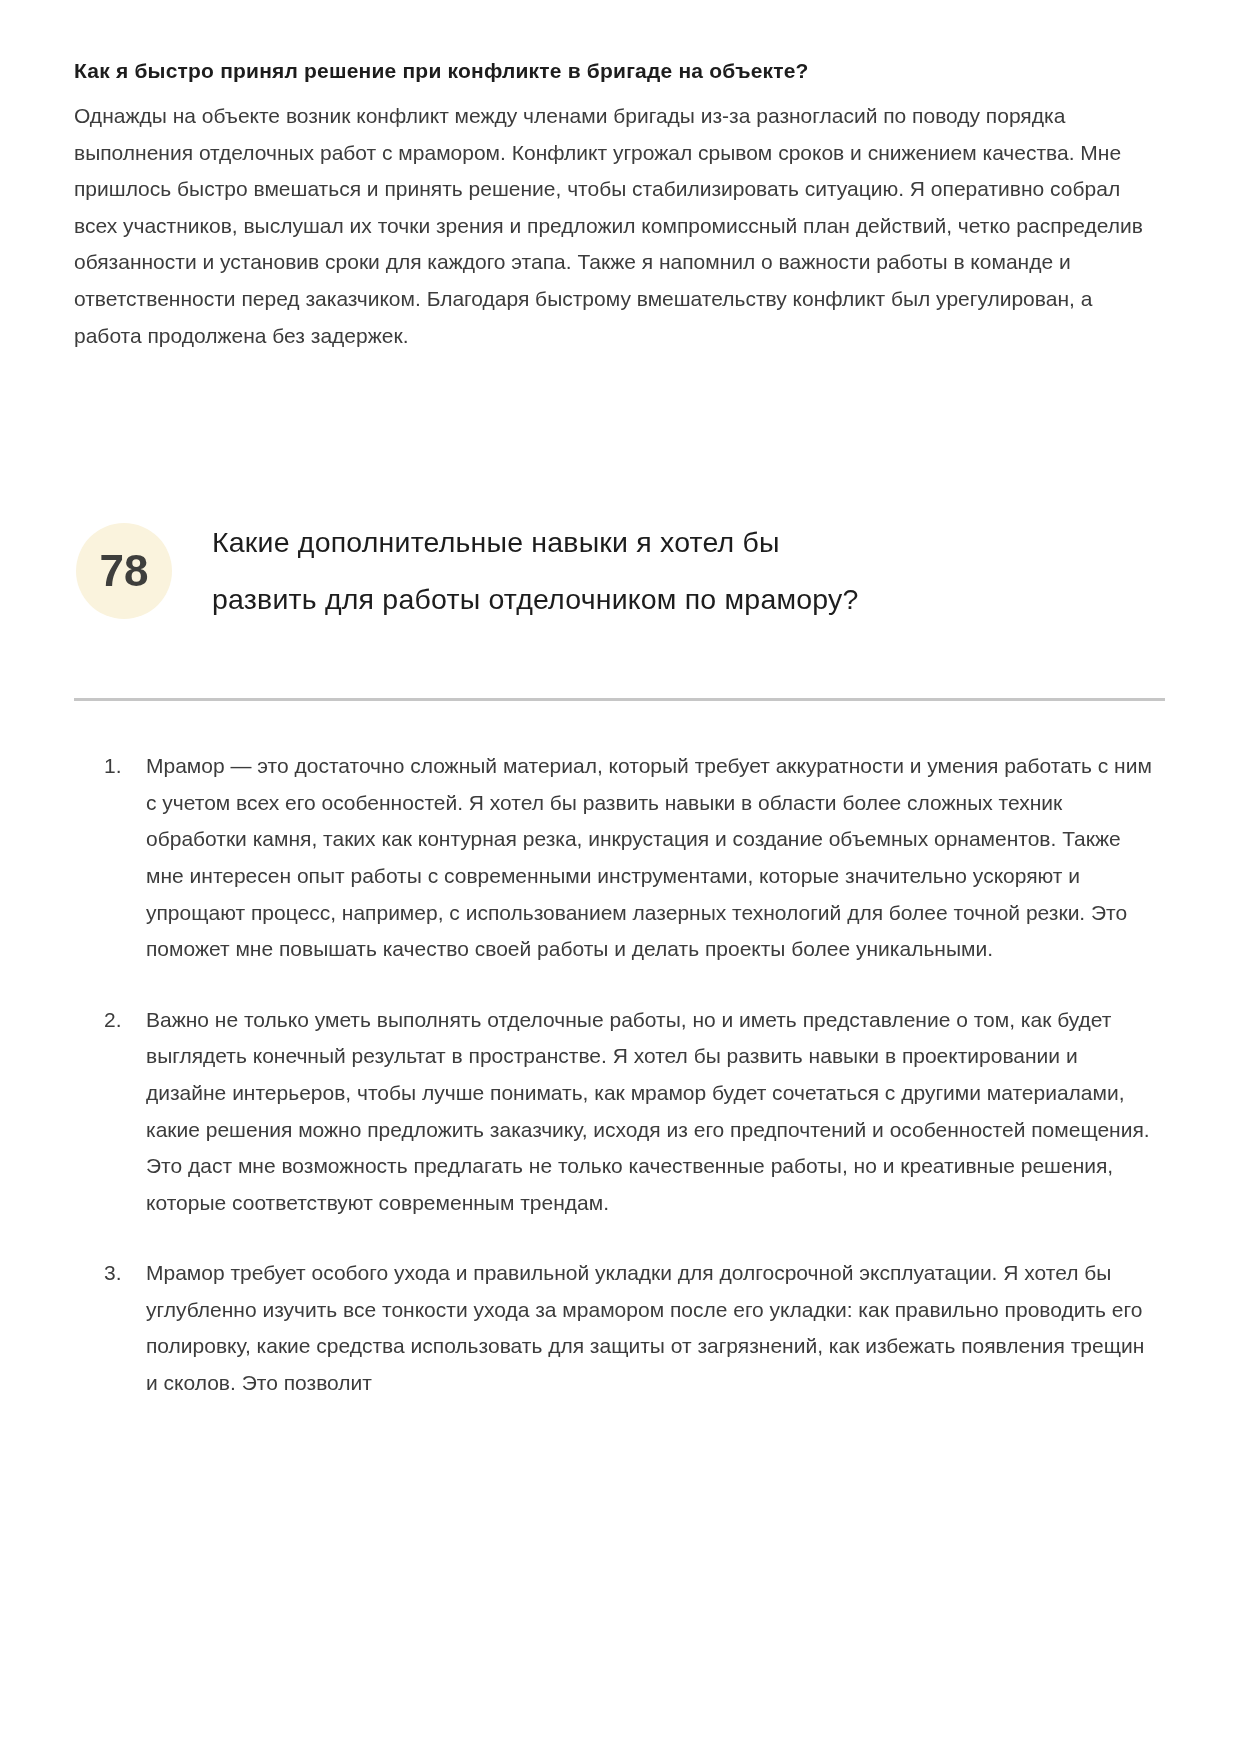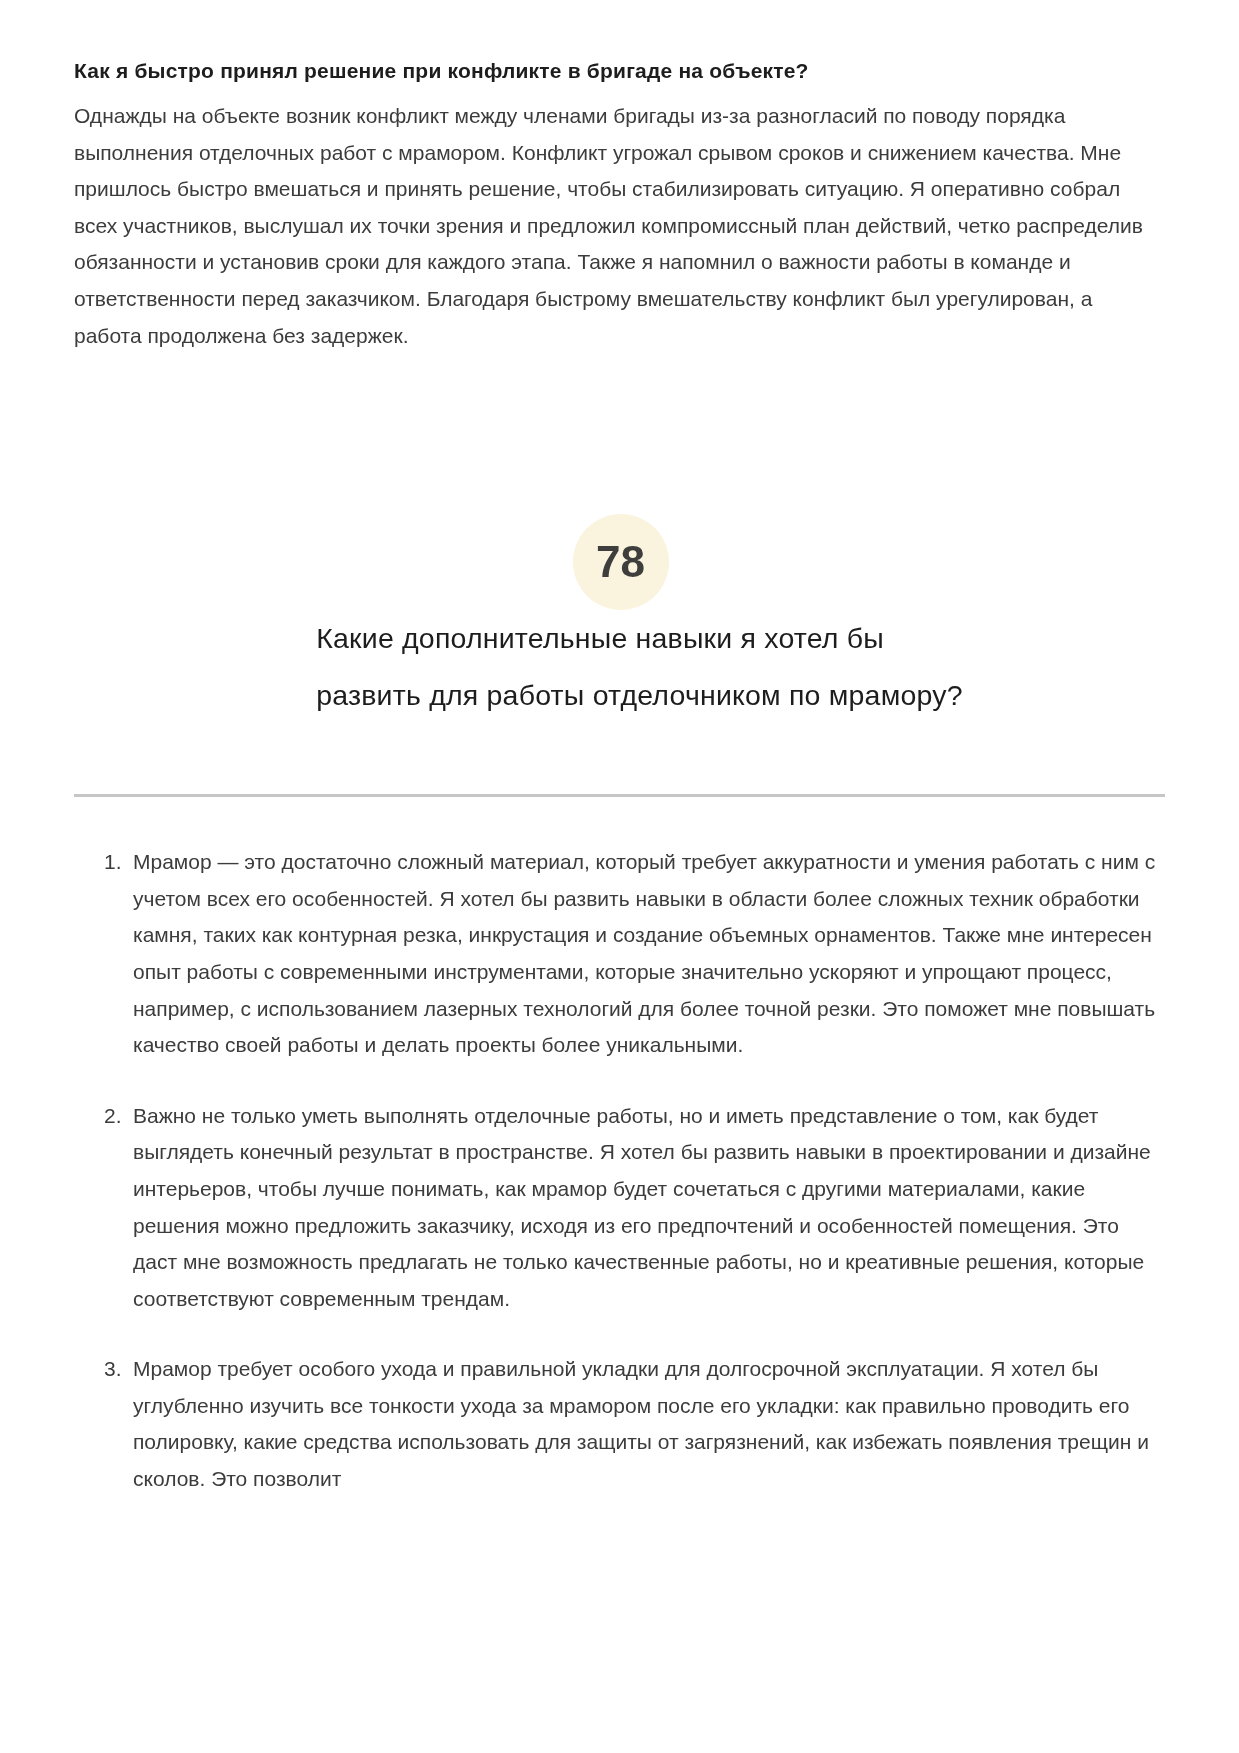--- a/index.html
+++ b/index.html
@@ -19,21 +19,21 @@
     color:var(--body-text);
   }
   .prev-question{
     margin:0;font-size:21px;line-height:27px;font-weight:700;
     color:var(--heading-text);letter-spacing:.2px;
   }
   .prev-answer{
     margin:14px 0 0;font-size:21px;line-height:36.6px;color:var(--body-text);
   }
   .question-block{
-    margin-top:160px;display:flex;align-items:center;flex-direction:column;
+    margin-top:160px;display:flex;align-items:center;
   }
   .badge{
     flex:0 0 auto;width:96px;height:96px;border-radius:50%;
     background:var(--badge-bg);color:var(--badge-text);
     display:flex;align-items:center;justify-content:center;
     font-size:44px;font-weight:700;margin-left:2px;
   }
   .q-title{
     margin:0 0 0 40px;font-size:28.5px;line-height:57px;font-weight:400;
     color:var(--heading-text);letter-spacing:.2px;
@@ -51,21 +51,21 @@
     font-size:21px;line-height:36.6px;
   }
   .skill-item + .skill-item{margin-top:34px;}
   .marker{
     position:absolute;left:30px;top:0;font-weight:400;color:var(--body-text);
   }
   .item-title{
     font-weight:700;color:var(--heading-text);
   }
   .item-body{
-    margin:0;color:var(--body-text);
+    margin:13px;color:var(--body-text);
   }
 </style>
 </head>
 <body>
 
 <div class="page">
 
   <h3 class="prev-question">Как я быстро принял решение при конфликте в бригаде на объекте?</h3>
 
   <p class="prev-answer">Однажды на объекте возник конфликт между членами бригады из-за разногласий по поводу порядка выполнения отделочных работ с мрамором. Конфликт угрожал срывом сроков и снижением качества. Мне пришлось быстро вмешаться и принять решение, чтобы стабилизировать ситуацию. Я оперативно собрал всех участников, выслушал их точки зрения и предложил компромиссный план действий, четко распределив обязанности и установив сроки для каждого этапа. Также я напомнил о важности работы в команде и ответственности перед заказчиком. Благодаря быстрому вмешательству конфликт был урегулирован, а работа продолжена без задержек.</p>

